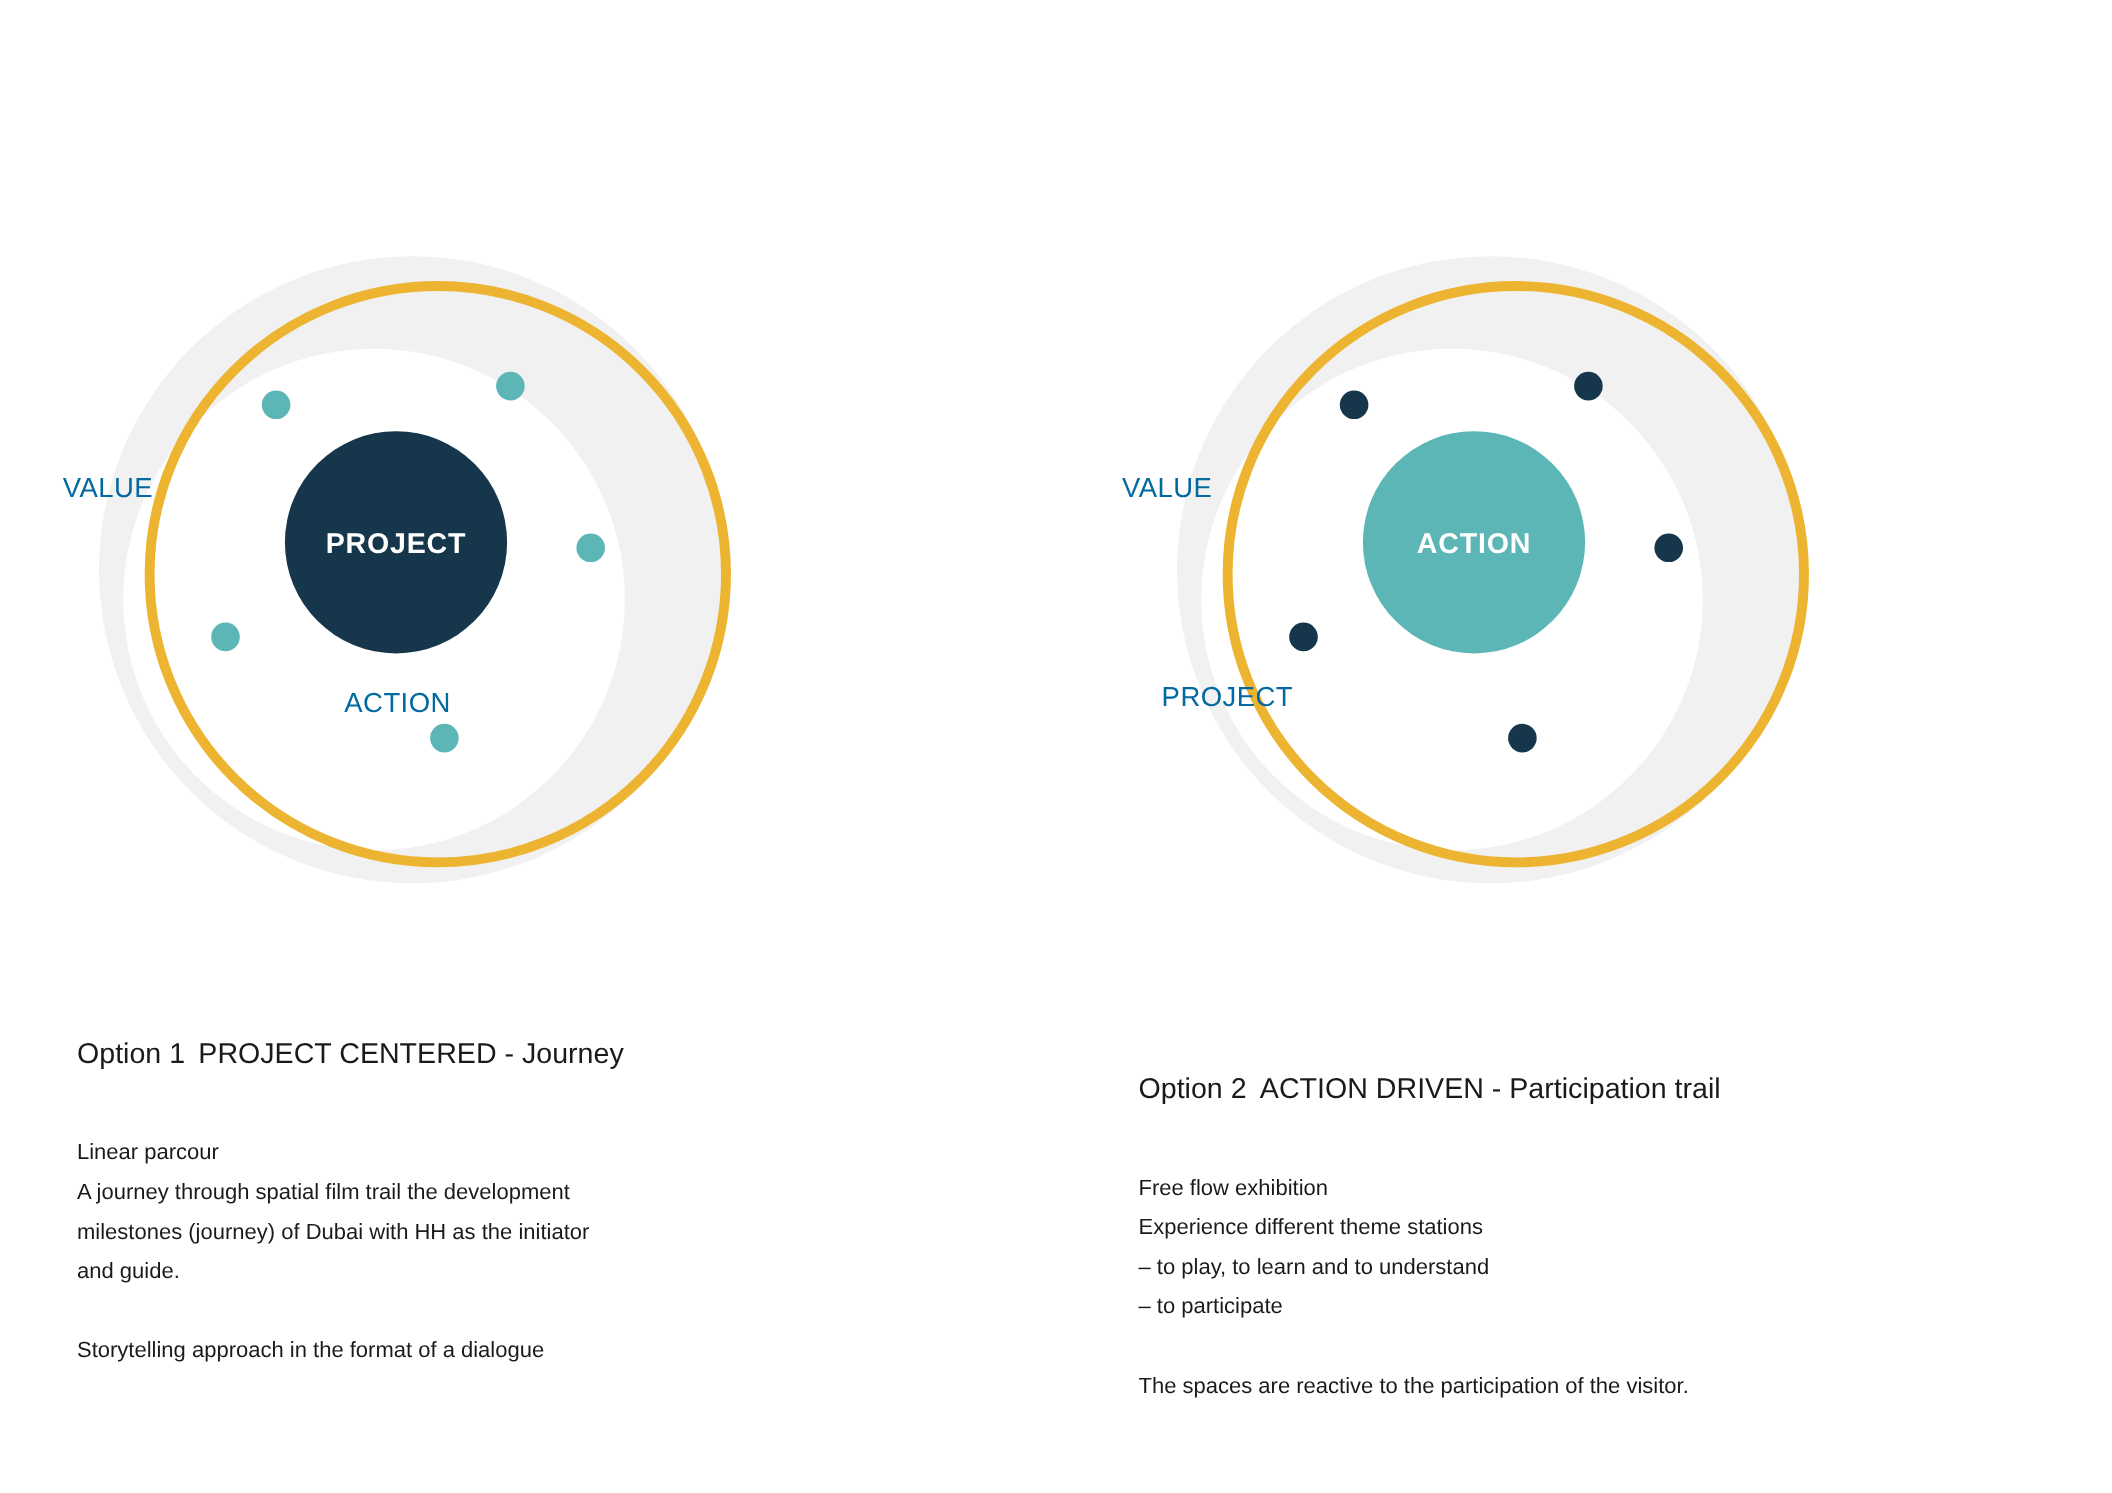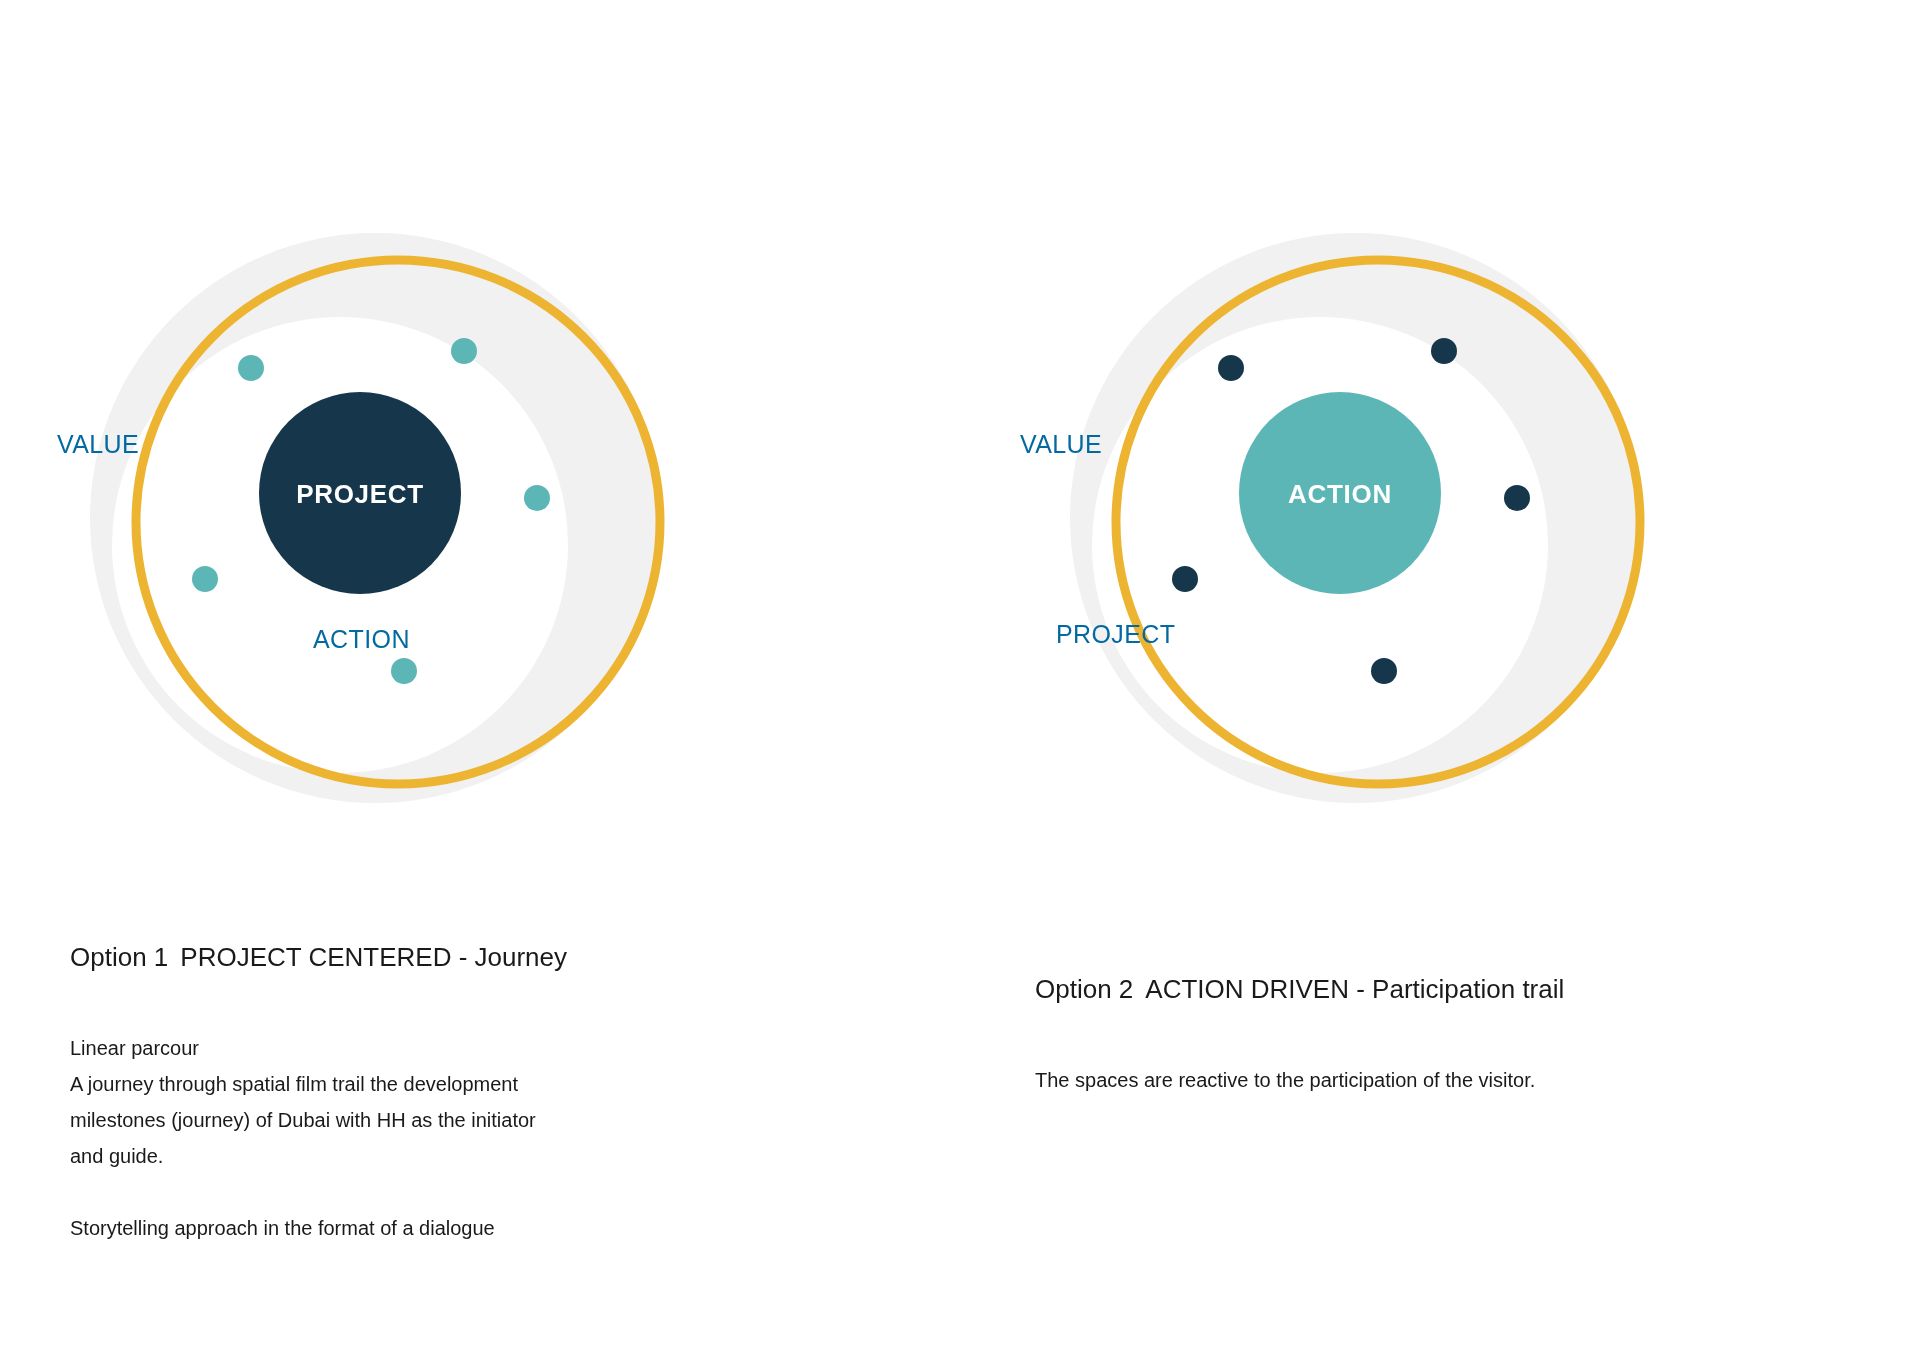--- a/index.html
+++ b/index.html
@@ -170,17 +170,23 @@
     <p class="body-para">
       <span class="body-line">Storytelling approach in the format of a dialogue</span>
     </p>
   </div>
 
   <div class="text-block" id="text-2">
     <p class="option-heading">
       <span class="opt-num">Option 2</span><span>ACTION DRIVEN - Participation trail</span>
     </p>
     <p class="body-para">
+      <span class="body-line">Free flow exhibition</span>
+      <span class="body-line">Experience different theme stations</span>
+      <span class="body-line">– to play, to learn and to understand</span>
+      <span class="body-line">– to participate</span>
+    </p>
+    <p class="body-para">
       <span class="body-line">The spaces are reactive to the participation of the visitor.</span>
     </p>
   </div>
 
 </div>
 
 </body></html>

